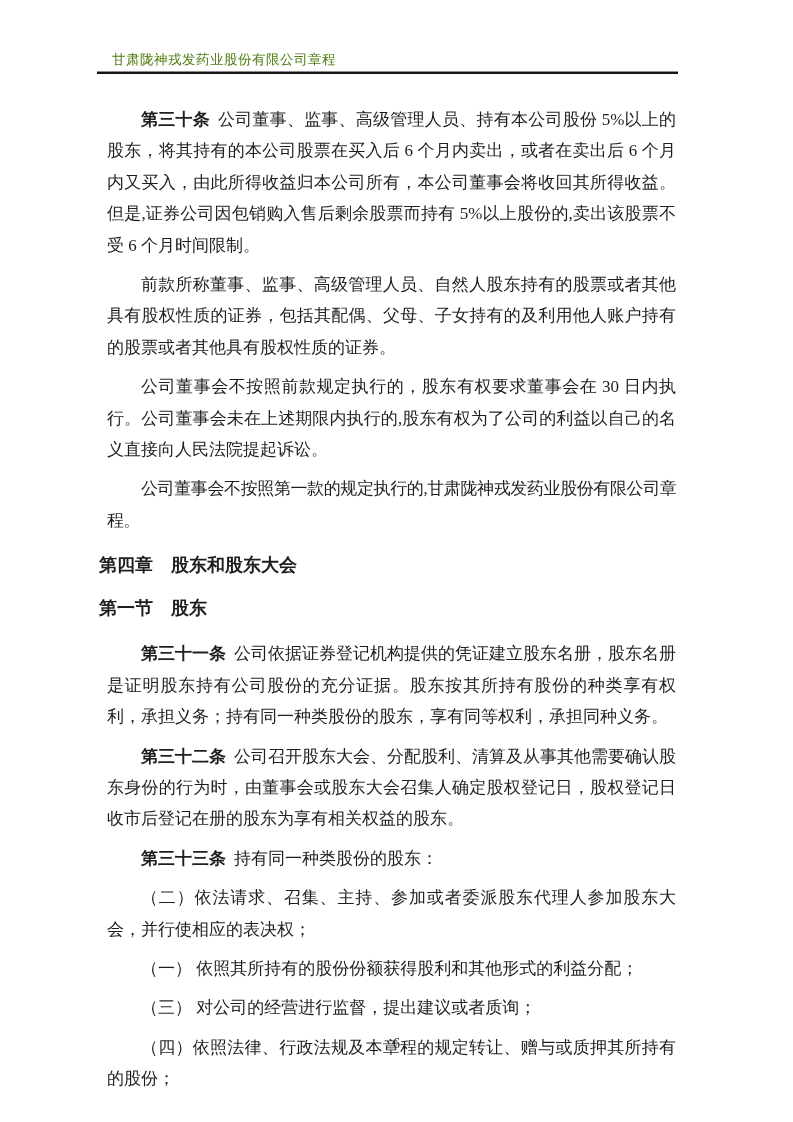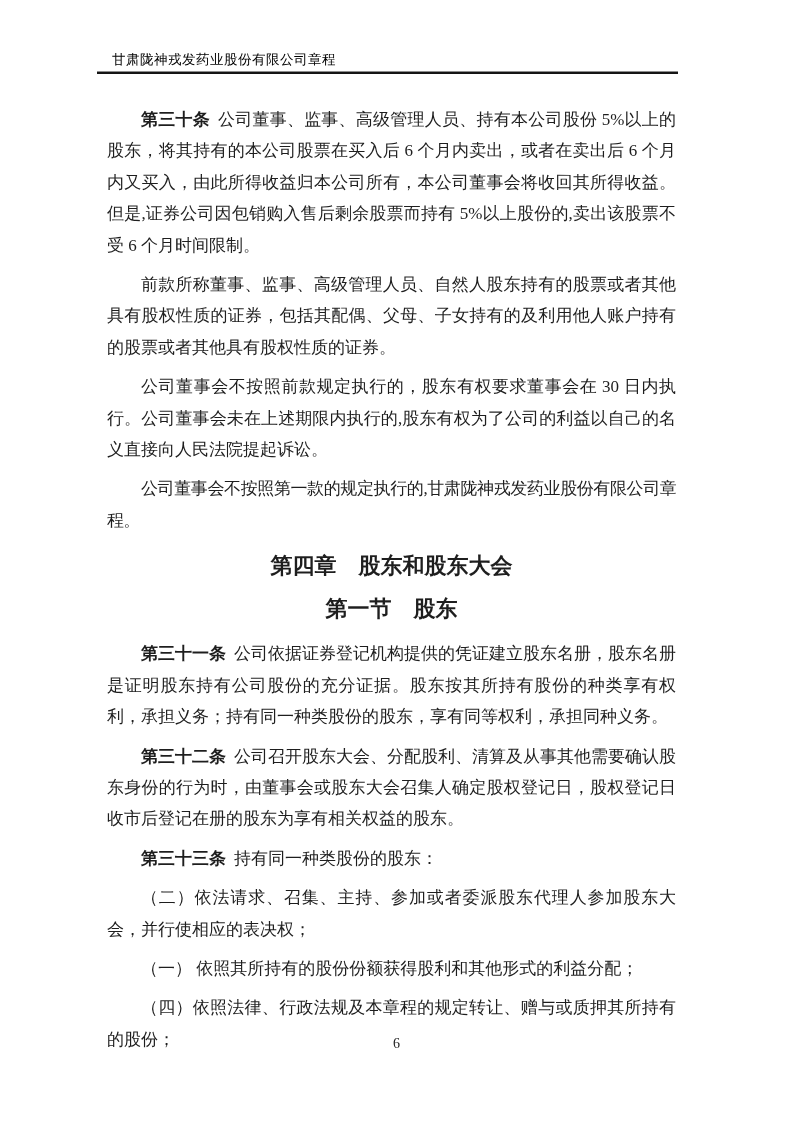--- a/index.html
+++ b/index.html
@@ -19,21 +19,21 @@
   .hdr {
     position: absolute;
     left: 97px; top: 52px;
     width: 581px;
   }
   .hdr-title {
     font-size: 13.5px;
     line-height: 15px;
     padding-left: 15px;
     letter-spacing: 0.5px;
-    color: #000000;
+    color: #4d7c0f;
   }
   .hdr-rule {
     margin-top: 4px;
     height: 2px;
     background: #151515;
     border-top: 1px solid #8d8d8d;
   }
   
   .doc-body {
     position: absolute;
@@ -46,24 +46,23 @@
   }
   .doc-body p {
     margin: 8px;
     text-indent: 2em;
   }
   .lead { font-weight: bold; margin-right: 8px; }
   p.tight { letter-spacing: -0.8px; }
   .heading {
     height: 43px;
     line-height: 43px;
-    text-align: center;
     font-weight: bold;
     text-indent: 0 !important;
-    font-size: 22px;
+    font-size: 18px;
   }
   
   .ftr {
     position: absolute;
     left: 0; top: 1036px;
     width: 793px;
     text-align: center;
     font-size: 14px;
     color: #222;
   }
@@ -95,20 +94,21 @@
     <p><span class="lead">第三十一条</span><span>公司依据证券登记机构提供的凭证建立股东名册，股东名册是证明股东持有公司股份的充分证据。股东按其所持有股份的种类享有权利，承担义务；持有同一种类股份的股东，享有同等权利，承担同种义务。</span></p>
 
     <p><span class="lead">第三十二条</span><span>公司召开股东大会、分配股利、清算及从事其他需要确认股东身份的行为时，由董事会或股东大会召集人确定股权登记日，股权登记日收市后登记在册的股东为享有相关权益的股东。</span></p>
 
     <p><span class="lead">第三十三条</span><span>持有同一种类股份的股东：</span></p>
 
     <p><span>（二）依法请求、召集、主持、参加或者委派股东代理人参加股东大会，并行使相应的表决权；</span></p>
 
     <p><span>（一） 依照其所持有的股份份额获得股利和其他形式的利益分配；</span></p>
 
+    <p><span>（三） 对公司的经营进行监督，提出建议或者质询；</span></p>
 
     <p><span>（四）依照法律、行政法规及本章程的规定转让、赠与或质押其所持有的股份；</span></p>
 
   </div>
 
   <div class="ftr"><span>6</span></div>
 
 </div>
 
 </body></html>

